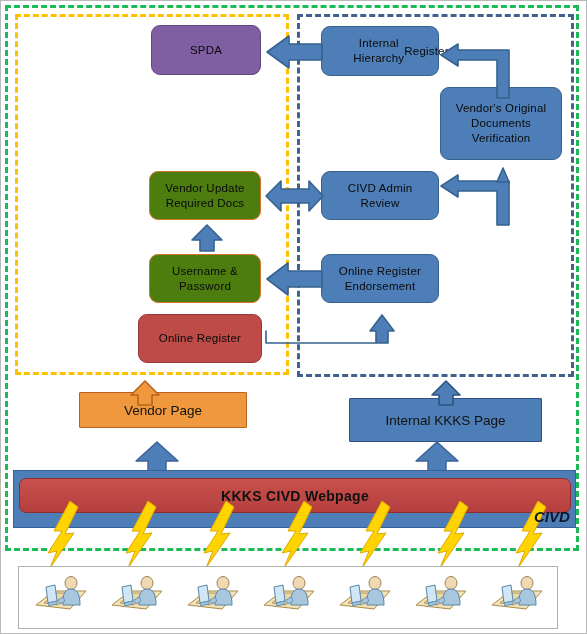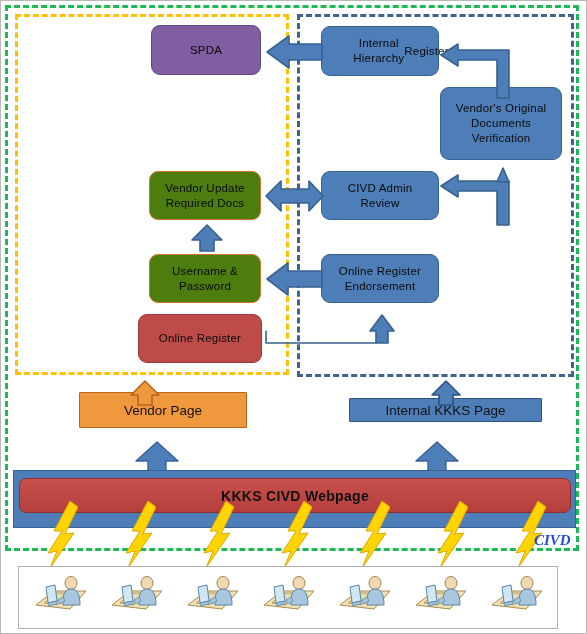--- a/index.html
+++ b/index.html
@@ -92,22 +92,22 @@
     position:absolute;left:17px;top:565px;width:540px;height:63px;
     background:#fff;border:1px solid #b0b0b0;box-sizing:border-box;
   }
   #multi-label{
     position:absolute;left:0;right:0;bottom:2px;text-align:center;
     font-size:12px;font-weight:bold;color:#7B5EA7;
   }
   .user-icon{position:absolute;top:8px;width:64px;height:40px;}
 
   #civd-tag{
-    position:absolute;left:533px;top:531px;
-    font-style:italic;font-weight:bold;font-size:15px;color:#1d4ed8;font-family:Liberation Serif, serif;
+    position:absolute;left:533px;top:507px;
+    font-style:italic;font-weight:bold;font-size:15px;color:#0f172a;
   }
 </style>
 </head>
 <body>
 
 <div id="canvas">
 
   <div class="dashed" id="civd-boundary"></div>
   <div class="dashed" id="vendor-zone"></div>
   <div class="dashed" id="internal-zone"></div>
@@ -192,21 +192,21 @@
     <svg width="138" height="44" viewBox="0 0 138 44">
       <path d="M0,30 L110,30 L110,43 L122,43 L122,30 L0,30 Z" fill="none"></path>
       <path d="M0,30 L0,42 L110,42 L110,30 L104,30 L116,14 L128,30 L122,30 L122,42 L0,42 Z" fill="#4E7EB8" stroke="#37618F" stroke-width="1.6" stroke-linejoin="round"></path>
     </svg>
   </div>
 
   <div class="pagebar orange" style="left:78px;top:391px;width:168px;height:36px;">
     <span>Vendor Page</span>
   </div>
 
-  <div class="pagebar blue" style="left:348px;top:397px;width:193px;height:24px;">
+  <div class="pagebar blue" style="left:348px;top:397px;width:193px;height:44px;">
     <span>Internal  KKKS Page</span>
   </div>
 
   <div class="arrow" style="left:129px;top:380px;">
     <svg width="30" height="25" viewBox="0 0 30 25">
       <path d="M15,0 L29,14 L22,14 L22,24 L8,24 L8,14 L1,14 Z" fill="#F0983D" stroke="#B5651C" stroke-width="1.6" stroke-linejoin="round"></path>
     </svg>
   </div>
 
   <div class="arrow" style="left:430px;top:380px;">

